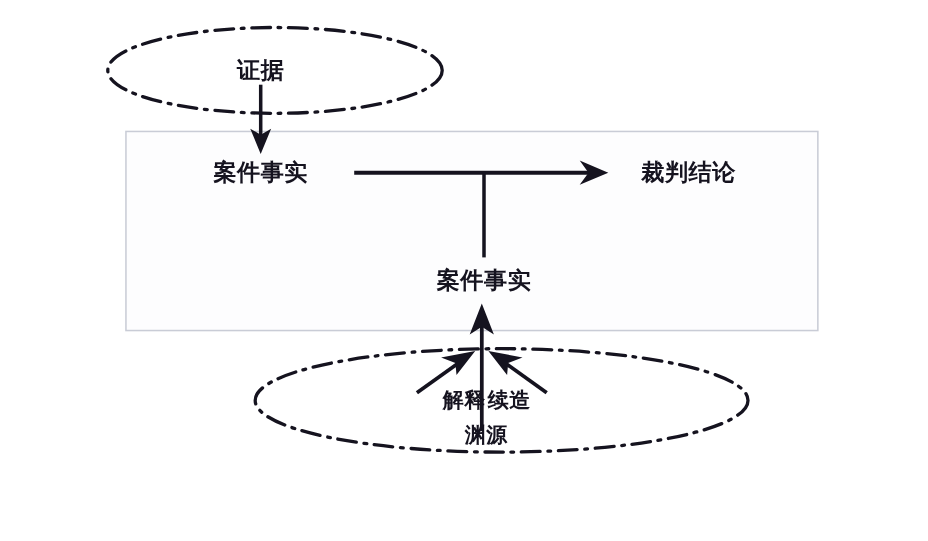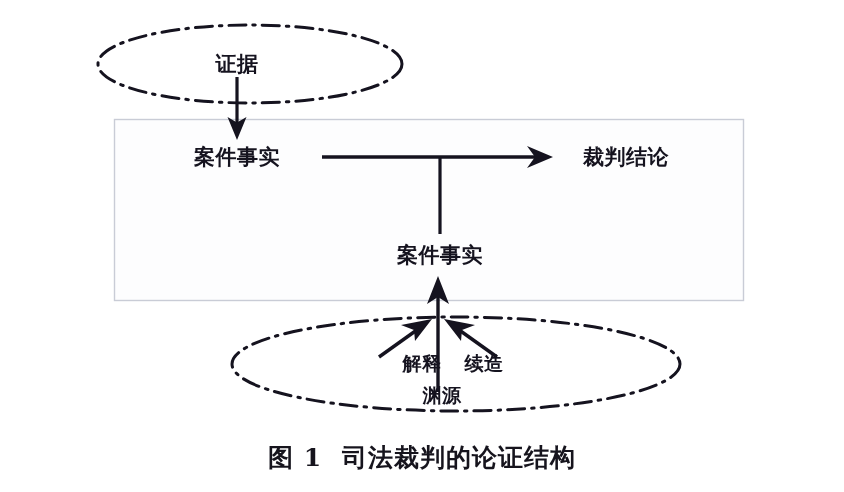--- a/index.html
+++ b/index.html
@@ -98,21 +98,18 @@
   <div class="node-label lbl-main" style="left:237px; top:64px;">证据</div>
 
   <div class="node-label lbl-main" style="left:237px; top:157px;">案件事实</div>
 
   <div class="node-label lbl-main" style="left:626px; top:157px;">裁判结论</div>
 
   <div class="node-label lbl-main" style="left:440px; top:255px;">案件事实</div>
 
   <div class="node-label lbl-inner" style="left:394px; top:364px;margin-left:28px;">解释</div>
 
-  <div class="node-label lbl-inner" style="left:484px; top:364px;">续造</div>
+  <div class="node-label lbl-inner" style="left:463px; top:364px;">续造</div>
 
   <div class="node-label lbl-inner" style="left:442px; top:396px;text-align:right;">渊源</div>
 
-  <div class="fig-caption">
-    <span class="cap-num">图 1</span><span>司法裁判的论证结构</span>
-  </div>
 
 </div>
 
 </body></html>

